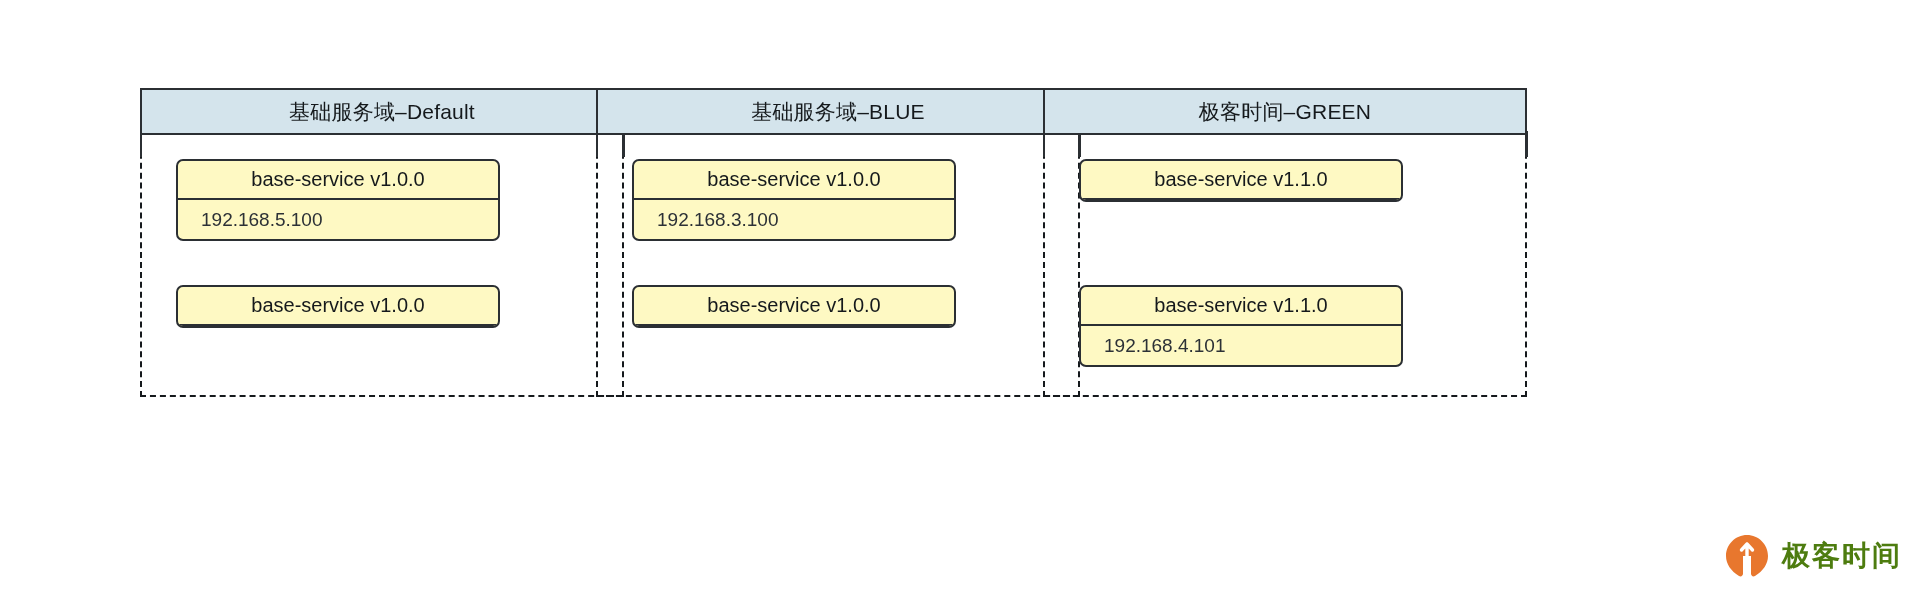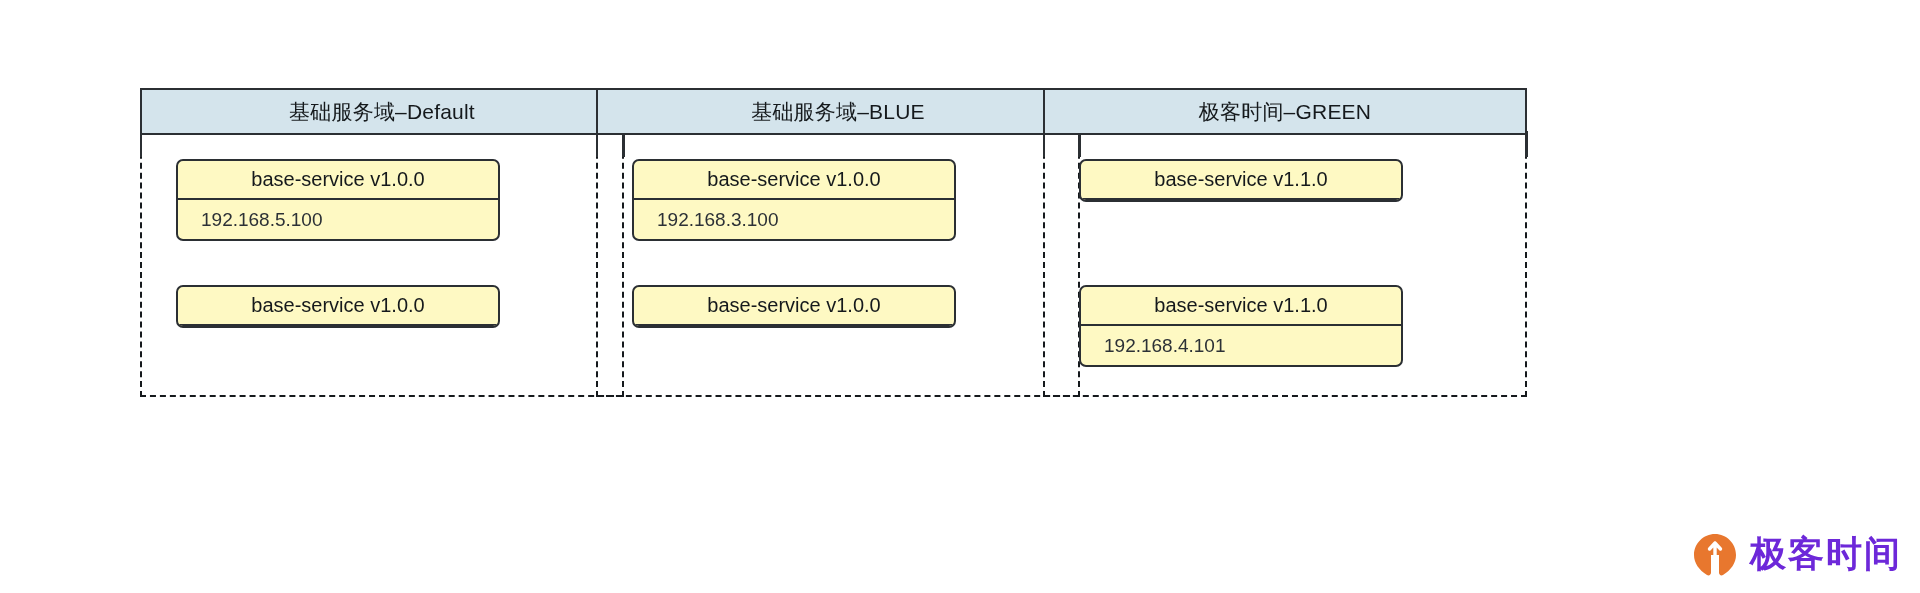--- a/index.html
+++ b/index.html
@@ -113,23 +113,23 @@
     display: flex;
     align-items: center;
     gap: 12px;
   }
   .wm-mark {
     width: 46px;
     height: 46px;
     position: relative;
   }
   .wm-text {
-    font-size: 36px;
+    font-size: 28px;
     font-weight: bold;
-    color: #6d28d9;
+    color: #4d7c0f;
     letter-spacing: 2px;
     font-family: "DejaVu Sans", "Liberation Sans", sans-serif;
   }
 </style>
 </head>
 <body>
 
 <div id="canvas">
 
   <div class="domain-col col-0">

